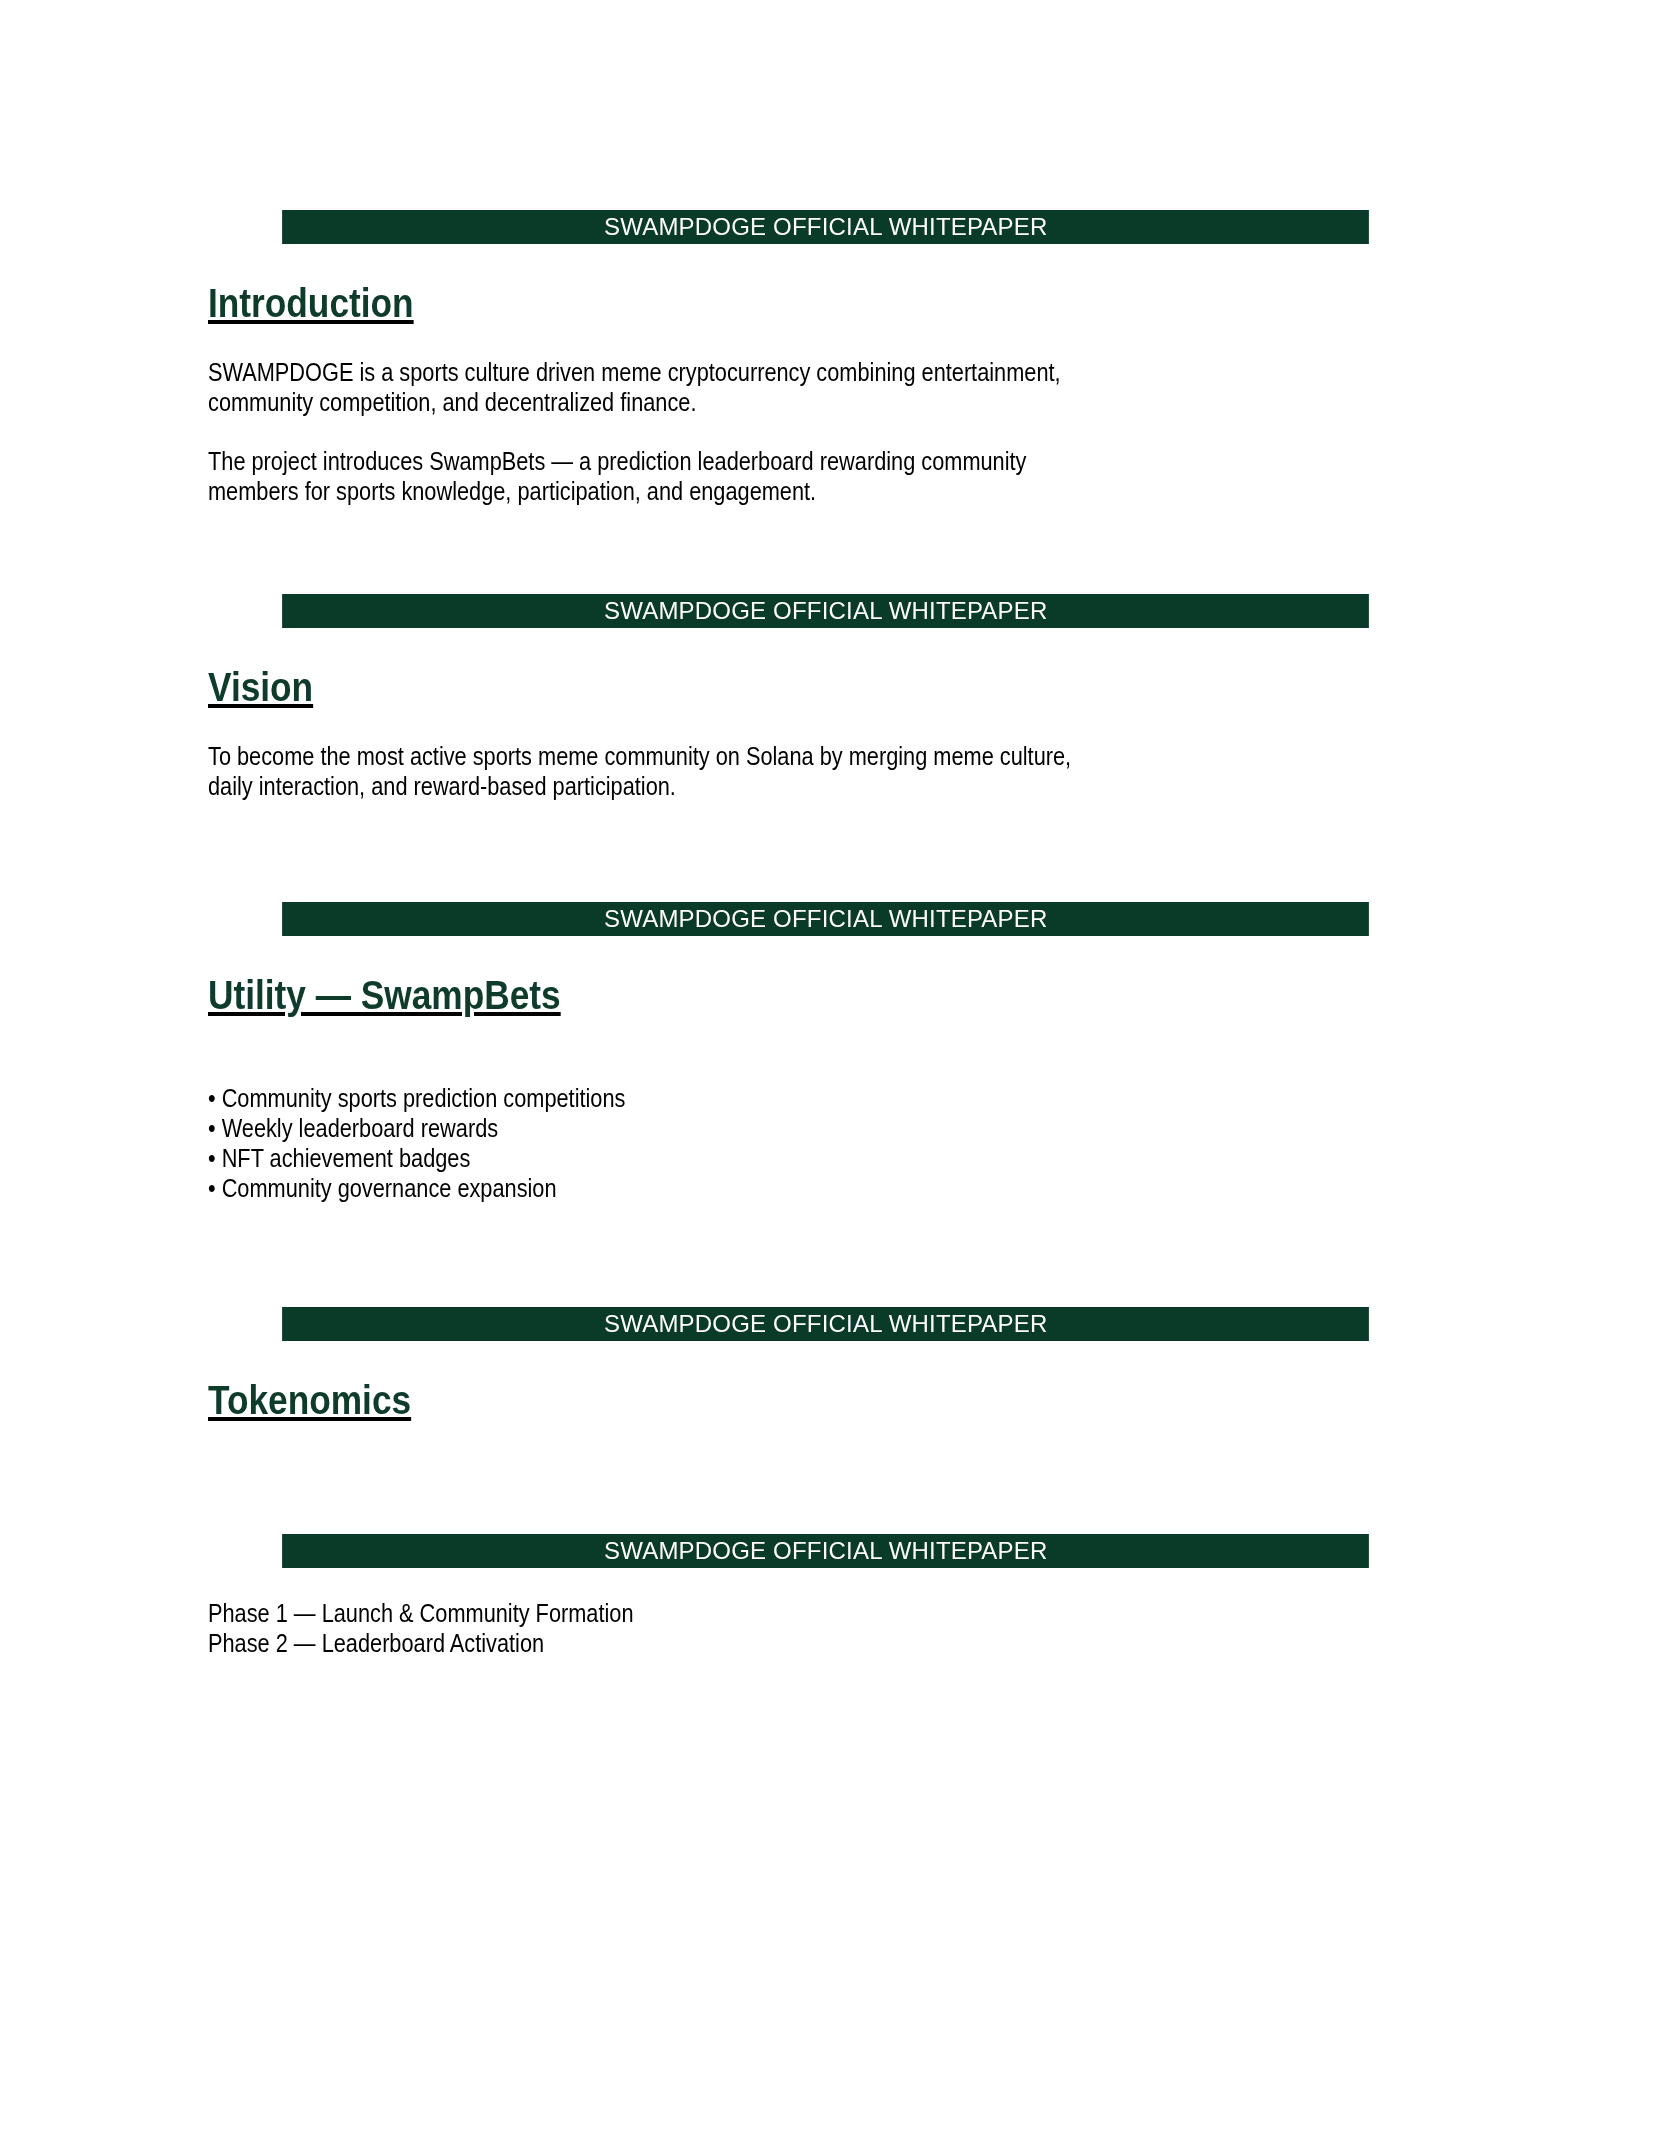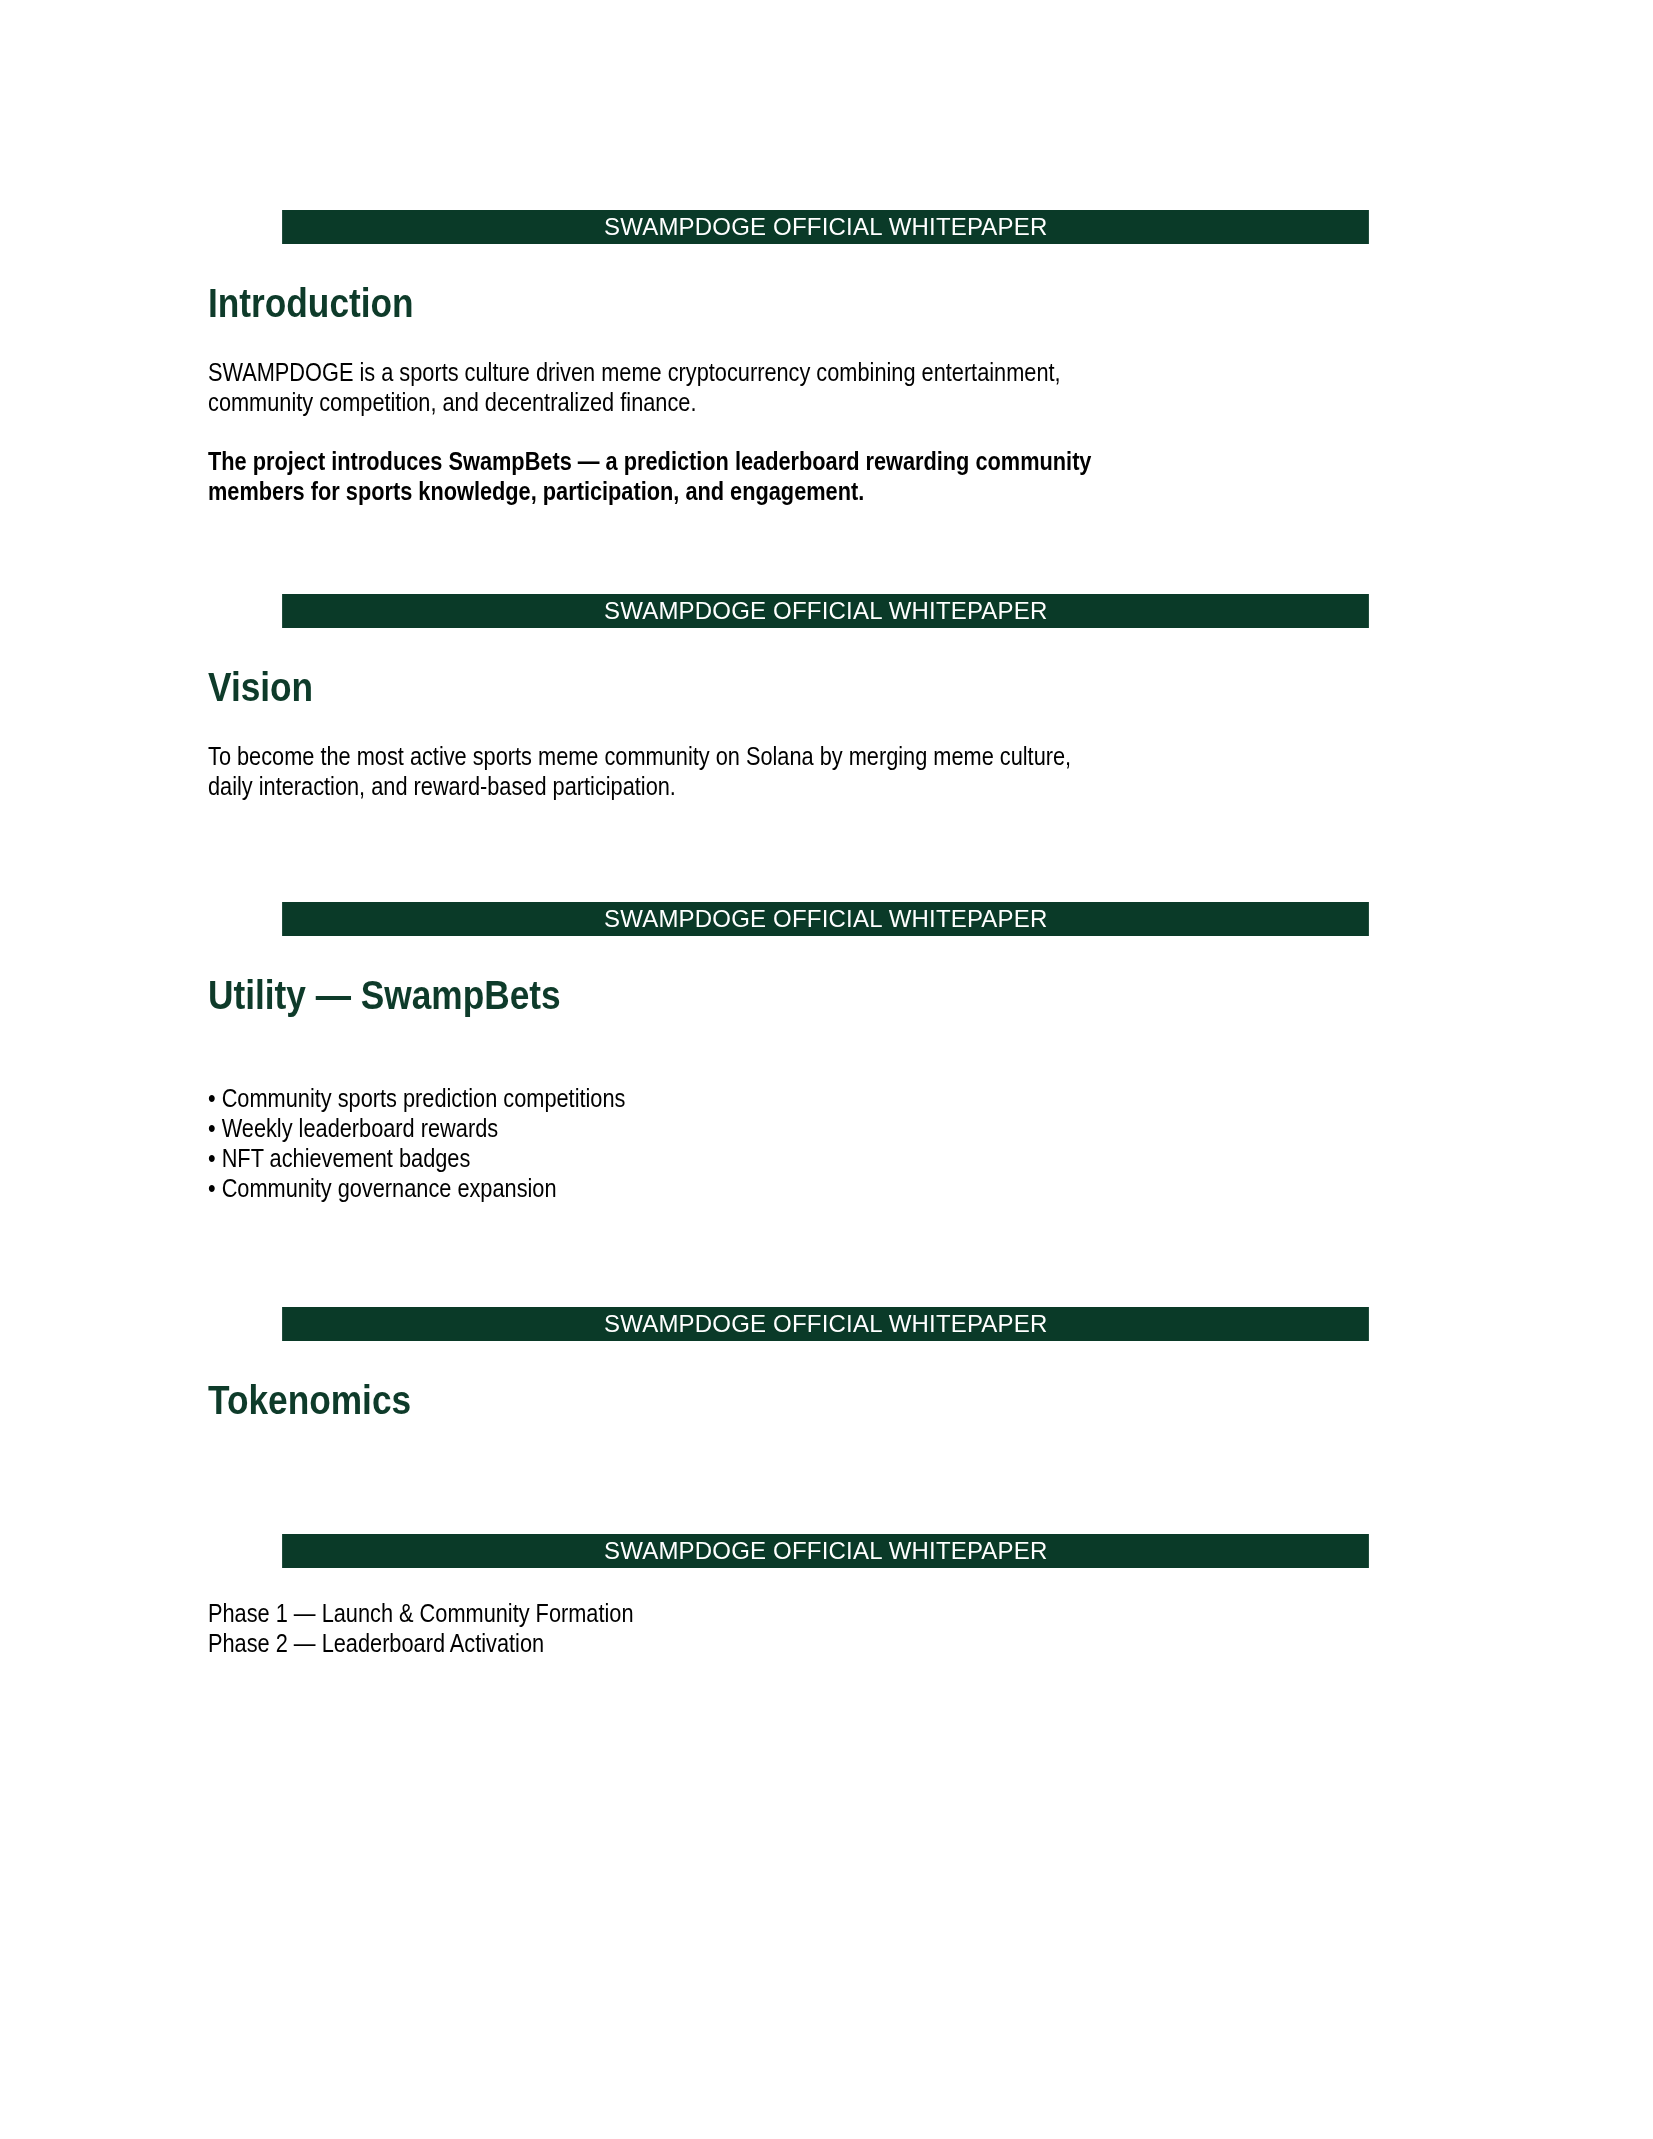--- a/index.html
+++ b/index.html
@@ -54,37 +54,37 @@
     line-height: 1.1;
     font-family: "Liberation Sans Narrow", "Liberation Sans", sans-serif;
     transform: scaleX(0.86);
     transform-origin: left center;
     white-space: nowrap;
   }
   .heading-wrap {
     margin-top: 37px;
     margin-bottom: 0;
     height: 46px;
+    text-decoration: underline;
   }
   .body-text {
     font-size: 25px;
     line-height: 30px;
     color: #000000;
     font-family: "Liberation Sans Narrow", "Liberation Sans", sans-serif;
     transform: scaleX(0.87);
     transform-origin: left center;
     white-space: nowrap;
     margin: 0;
   }
   .para-block {
     margin-top: 30px;
   }
   .para-block + .para-block {
     margin-top: 29px;
-    font-weight: bold;
   }
   .list-block {
     margin-top: 64px;
   }
   .list-block .body-text + .body-text {
     margin-top: 0;
   }
   .sec-gap-sm { height: 88px; }
   .sec-gap-md { height: 101px; }
   .sec-gap-lg { height: 104px; }

